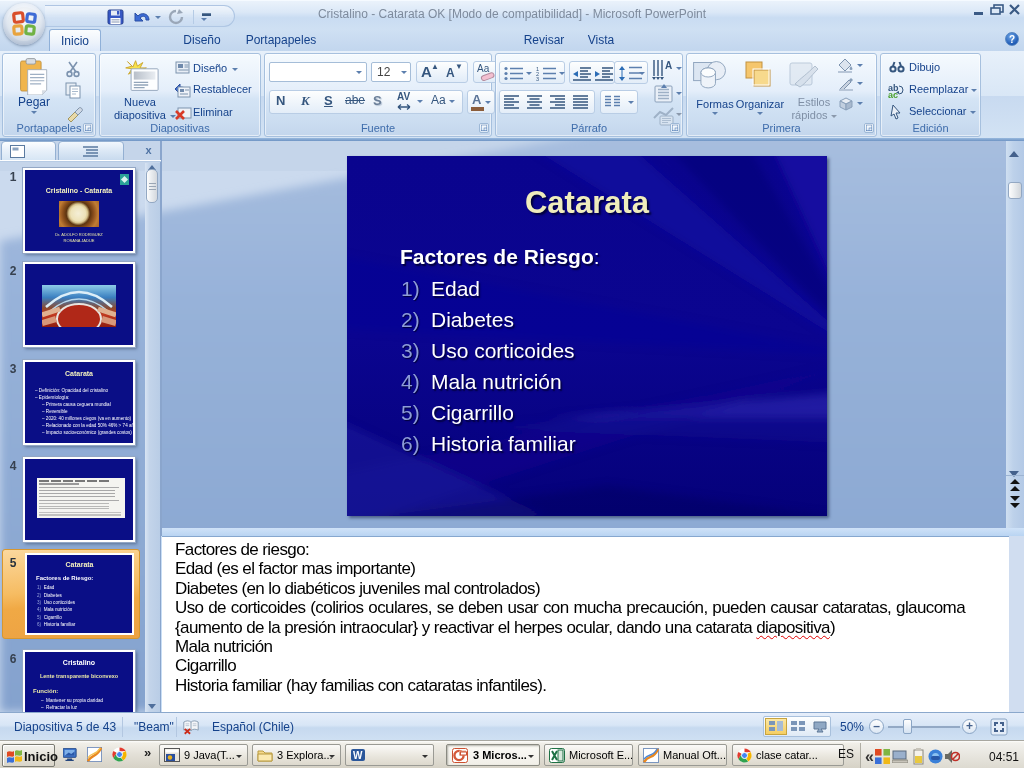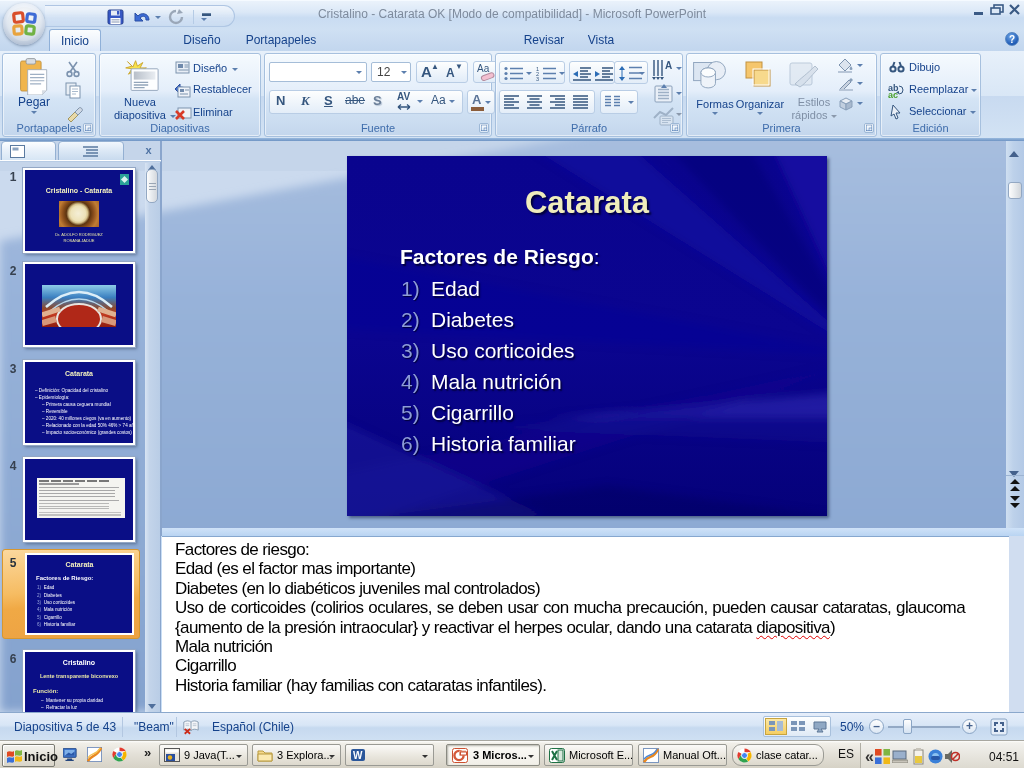--- a/index.html
+++ b/index.html
@@ -747,21 +747,21 @@
       <span style="position:absolute;left:24px;top:4px;">Microsoft E...</span>
     </div>
     <div class="tbtn" style="left:638px;width:89px;">
       <svg style="position:absolute;left:4px;top:3px;" width="16" height="15" viewBox="0 0 16 15">
           <rect x="0.5" y="0.5" width="15" height="14" fill="#fff" stroke="#7a96c0"></rect>
           <path d="M1 14 C6 6 10 12 15 1" stroke="#e88820" stroke-width="2.6" fill="none"></path>
           <path d="M1 11 C6 5 10 9 14 1" stroke="#4a88d8" stroke-width="1.4" fill="none"></path>
         </svg>
       <span style="position:absolute;left:24px;top:4px;">Manual Oft...</span>
     </div>
-    <div class="tbtn" style="left:732px;width:92px;border-radius:9px;">
+    <div class="tbtn" style="left:732px;width:112px;">
       <svg style="position:absolute;left:4px;top:3px;" width="15" height="15" viewBox="0 0 18 18">
         <circle cx="9" cy="9" r="8.5" fill="#fff"></circle>
         <path d="M9 0.5 a8.5 8.5 0 0 1 7.4 4.3 L9 5.5 z" fill="#e33b2e"></path>
         <path d="M16.4 4.8 a8.5 8.5 0 0 1 -3 11.4 L9 9 z" fill="#f5b400"></path>
         <path d="M13.4 16.2 a8.5 8.5 0 0 1 -11.8 -3 L5.5 7 z" fill="#30a350"></path>
         <path d="M1.6 13.2 a8.5 8.5 0 0 1 0.1 -8.5 L5.5 7 z" fill="#e33b2e"></path>
         <circle cx="9" cy="9" r="3.6" fill="#4285f4" stroke="#fff" stroke-width="1.2"></circle>
       </svg>
       <span style="position:absolute;left:23px;top:4px;">clase catar...</span>
     </div>

